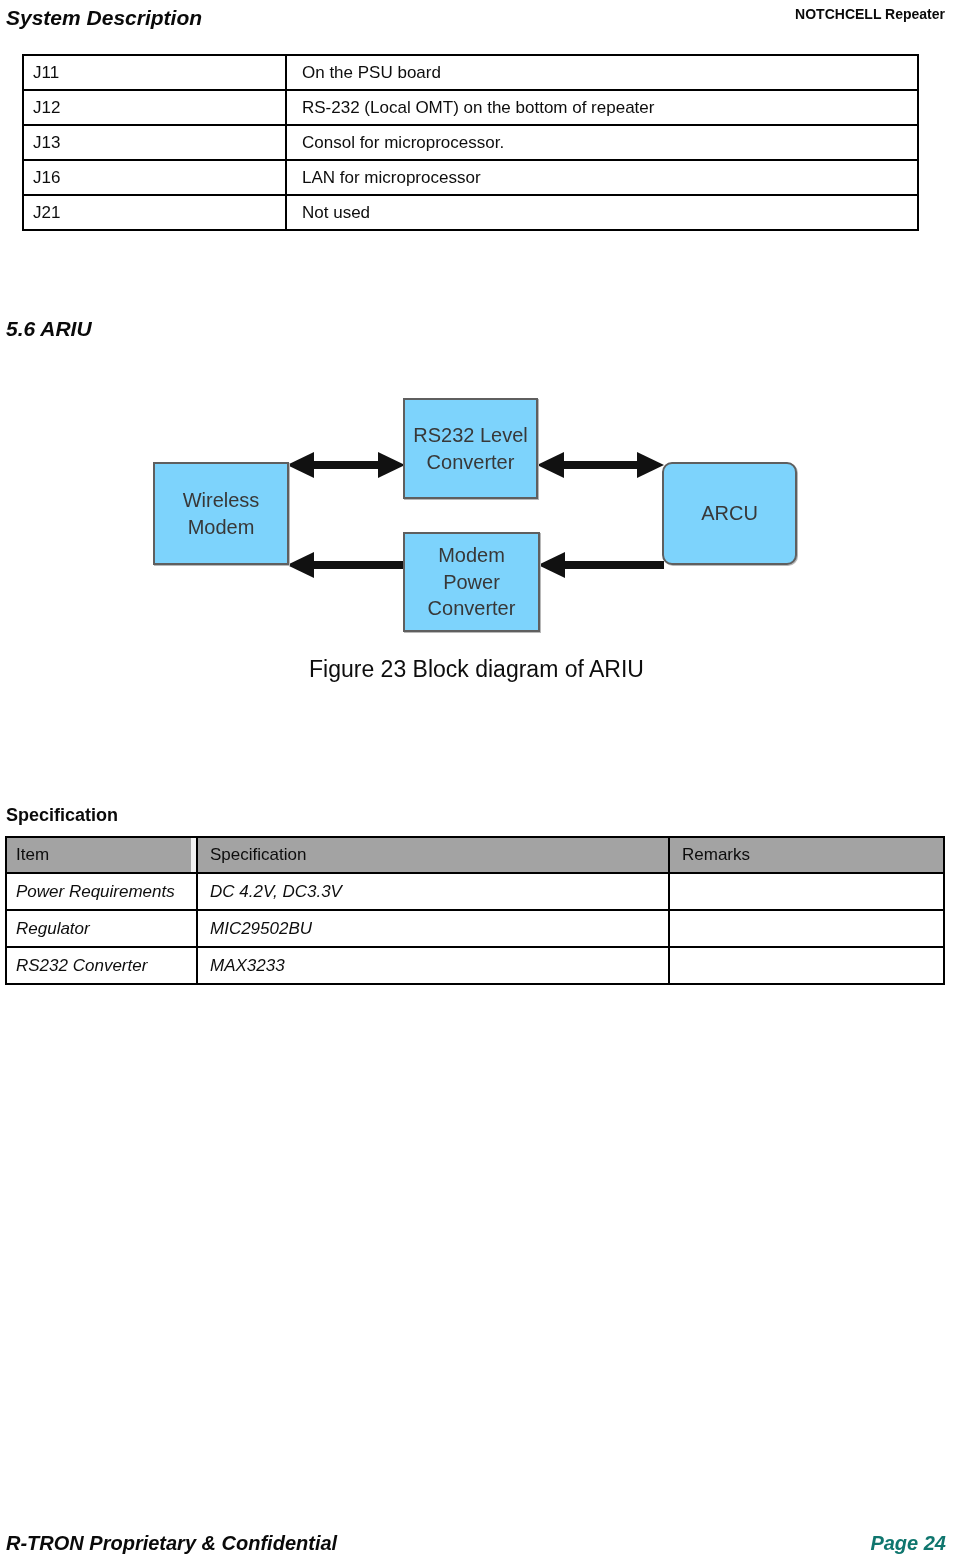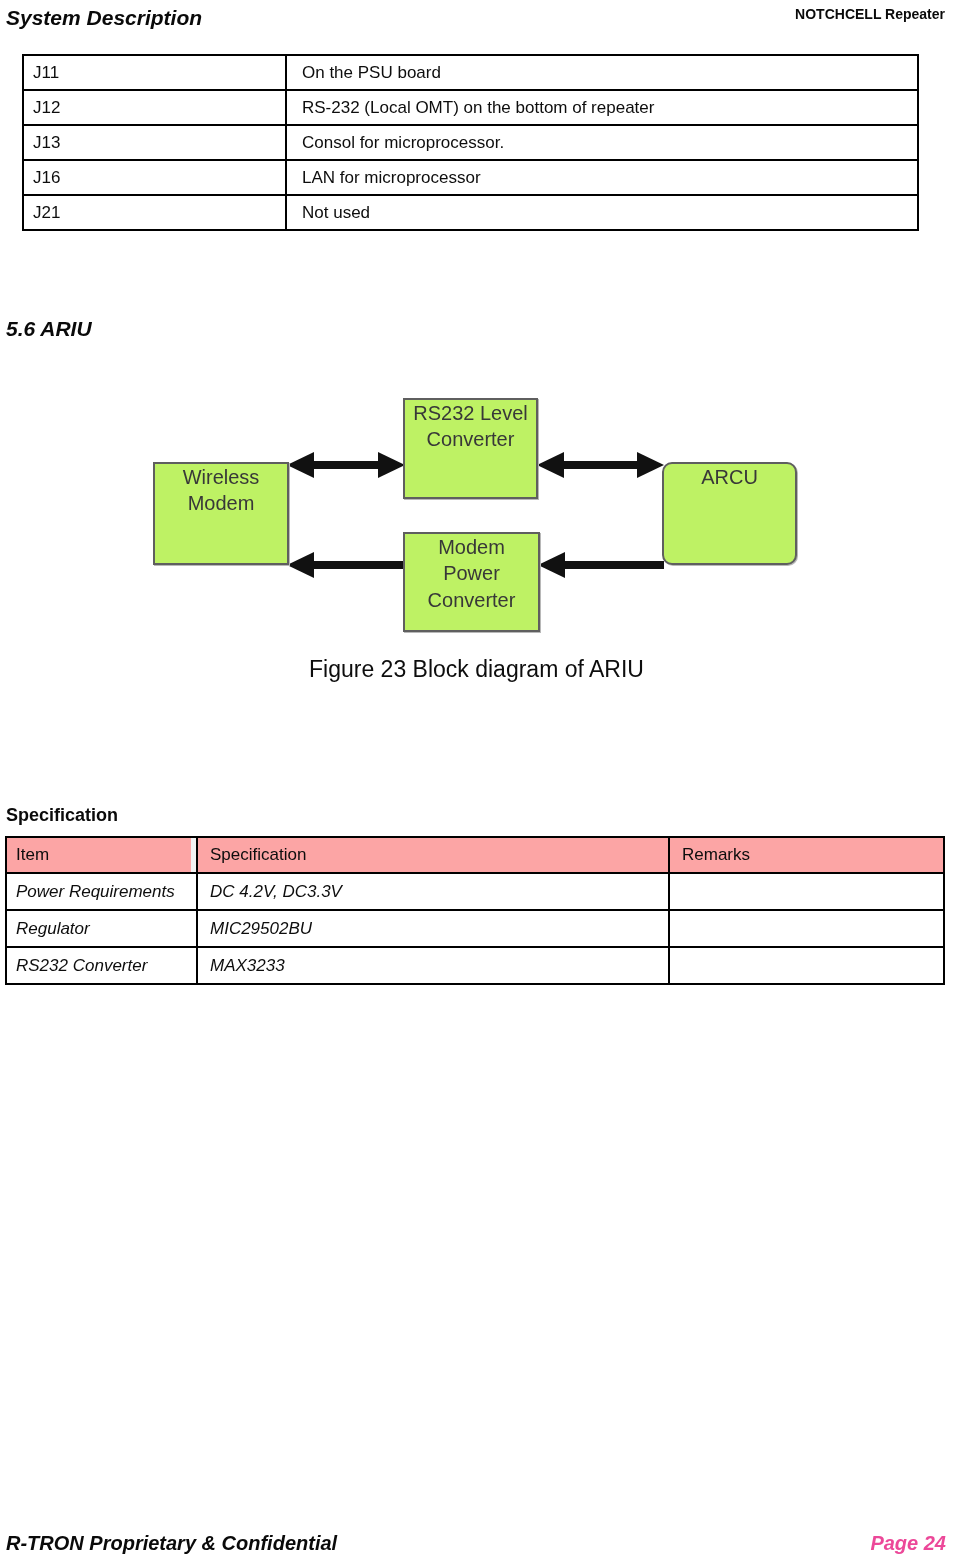--- a/index.html
+++ b/index.html
@@ -49,24 +49,24 @@
   }
 
   
   .diagram {
     position: absolute; left: 140px; top: 380px;
     width: 680px; height: 280px;
   }
   .diagram svg { position: absolute; left: 0; top: 0; }
   .dbox {
     position: absolute;
-    background: #bef264;
+    background: #7dd3fc;
     border: 2px solid #5f5f5f;
     display: flex; flex-direction: column;
-    align-items: center; justify-content: flex-start;
+    align-items: center; justify-content: center;
     font-size: 20px; line-height: 1.32; color: #383838;
     text-align: center;
     box-shadow: 1px 1px 0 #b8b8b8;
   }
   .dbox.wm   { left: 13px;  top: 82px;  width: 132px; height: 99px; }
   .dbox.rs   { left: 263px; top: 18px;  width: 131px; height: 97px; }
   .dbox.arcu { left: 522px; top: 82px;  width: 131px; height: 99px; border-radius: 10px; }
   .dbox.mpc  { left: 263px; top: 152px; width: 133px; height: 96px; }
 
   .fig-caption {
@@ -94,36 +94,36 @@
   }
   table.t2 th, table.t2 td {
     border: 2px solid #000;
     font-size: 17px;
     font-weight: normal;
     text-align: left;
     vertical-align: middle;
     padding: 0 0 0 9px;
     color: #0d0d0d;
   }
-  table.t2 th { background: #fca5a5; height: 34px; }
+  table.t2 th { background: #a3a3a3; height: 34px; }
   table.t2 th.h1 { box-shadow: inset -5px 0 0 #f2f2f2; }
   table.t2 td { height: 35px; background: #fff; font-style: italic; }
   table.t2 .cA { width: 191px; }
   table.t2 .cB { width: 472px; }
   table.t2 th.h2, table.t2 td.c2 { padding-left: 12px; }
   table.t2 th.h3, table.t2 td.c3 { padding-left: 12px; }
 
   
   .ftr-left {
     position: absolute; left: 6px; top: 1532px;
     font-size: 20px; font-weight: bold; font-style: italic; color: #0a0a0a;
   }
   .ftr-right {
     position: absolute; right: 7px; top: 1532px;
-    font-size: 20px; font-weight: bold; font-style: italic; color: #ec4899;
+    font-size: 20px; font-weight: bold; font-style: italic; color: #0f766e;
   }
 </style>
 </head>
 <body>
 
 <div class="page">
 
   <div class="hdr-left">System Description</div>
   <div class="hdr-right">NOTCHCELL Repeater</div>
 

